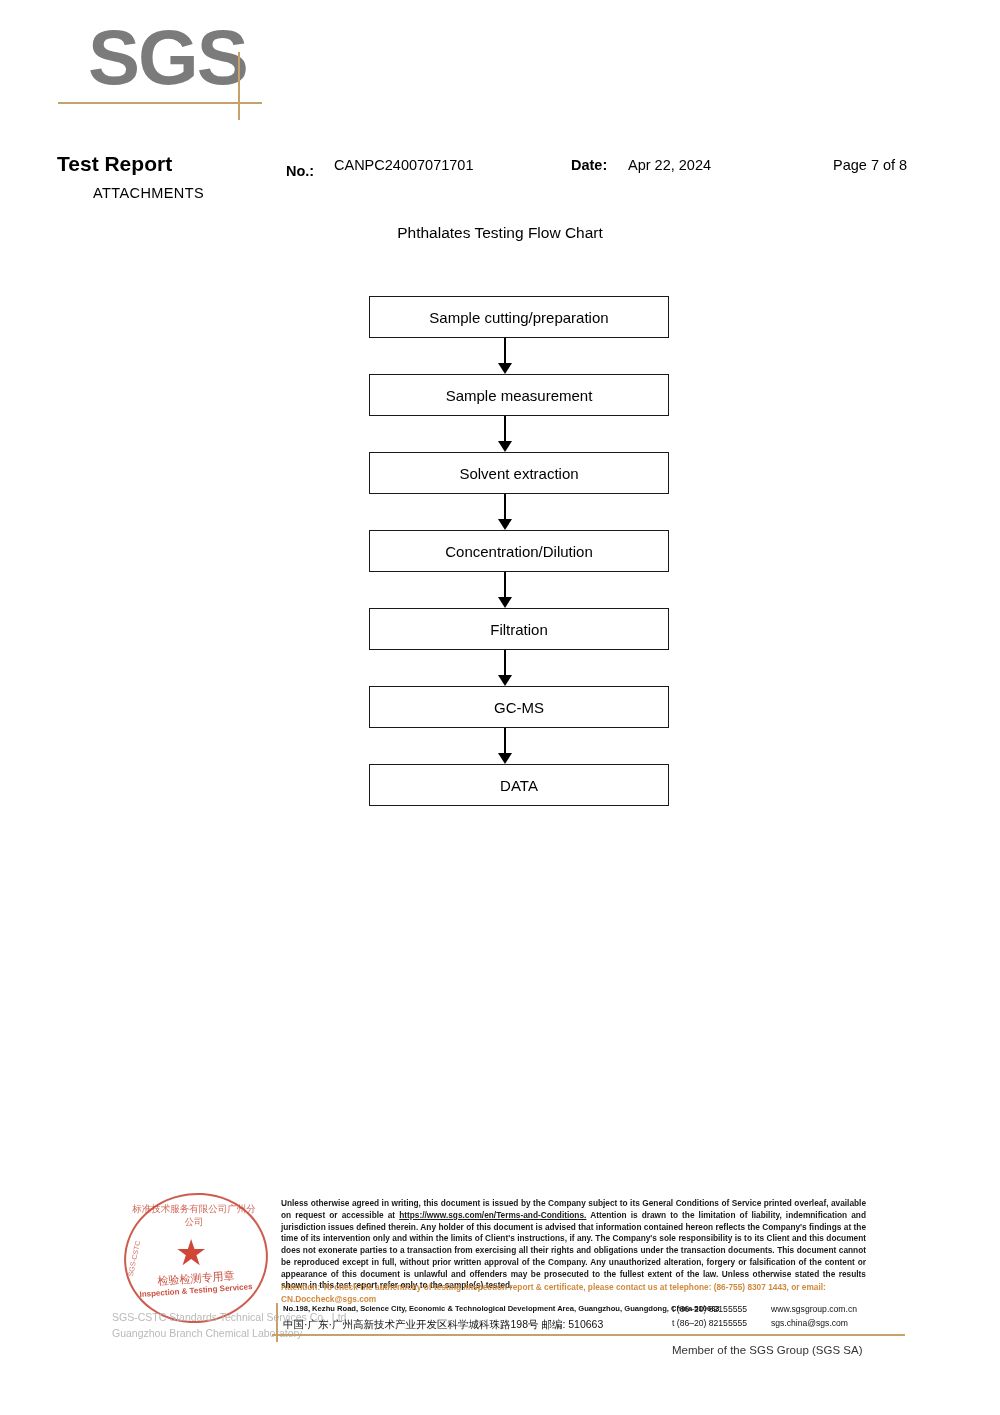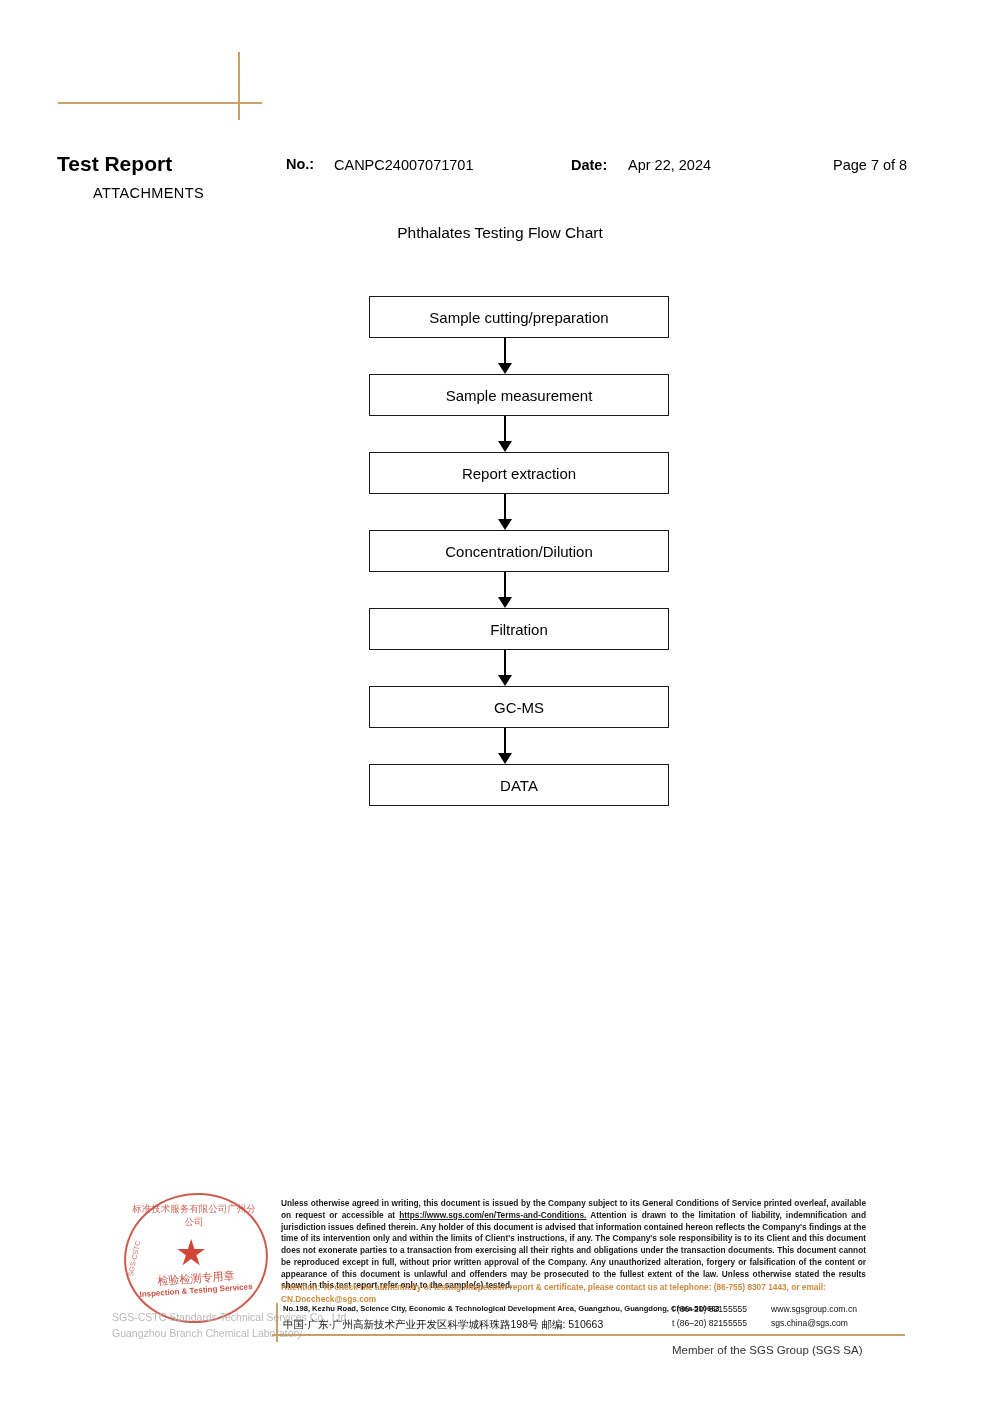--- a/index.html
+++ b/index.html
@@ -63,21 +63,21 @@
   #title-test-report {
     position: absolute;
     left: 57px;
     top: 0px;
     font-size: 21px;
     font-weight: bold;
   }
   #hdr-no-label {
     position: absolute;
     left: 286px;
-    top: 4px;
+    top: 11px;
     font-size: 14.5px;
     font-weight: bold;
     text-align: center;
   }
   #hdr-no-value {
     position: absolute;
     left: 334px;
     top: 5px;
     font-size: 14.5px;
   }
@@ -358,20 +358,21 @@
     left: 672px;
     top: 159px;
     font-size: 11.5px;
     color: #333333;
   }
 </style>
 </head>
 <body>
 
 <div id="logo-block">
+  <div id="logo-text">SGS</div>
   <div id="logo-hrule"></div>
   <div id="logo-vrule"></div>
 </div>
 
 <div id="header-row">
   <div id="title-test-report">Test Report</div>
   <div id="hdr-no-label">No.:</div>
   <div id="hdr-no-value">CANPC24007071701</div>
   <div id="hdr-date-label">Date:</div>
   <div id="hdr-date-value">Apr 22, 2024</div>
@@ -393,21 +394,21 @@
 
   <div class="flow-node">
     <span class="flow-node-label">Sample measurement</span>
   </div>
   <div class="flow-arrow">
     <div class="shaft"></div>
     <div class="head"></div>
   </div>
 
   <div class="flow-node">
-    <span class="flow-node-label">Report extraction</span>
+    <span class="flow-node-label">Solvent extraction</span>
   </div>
   <div class="flow-arrow">
     <div class="shaft"></div>
     <div class="head"></div>
   </div>
 
   <div class="flow-node">
     <span class="flow-node-label">Concentration/Dilution</span>
   </div>
   <div class="flow-arrow">

